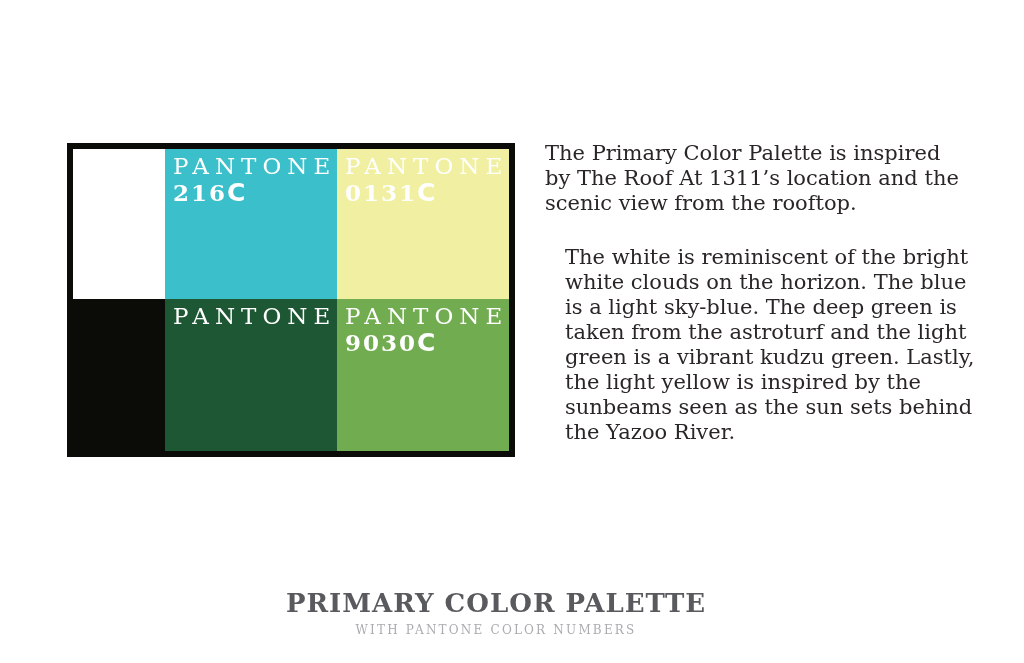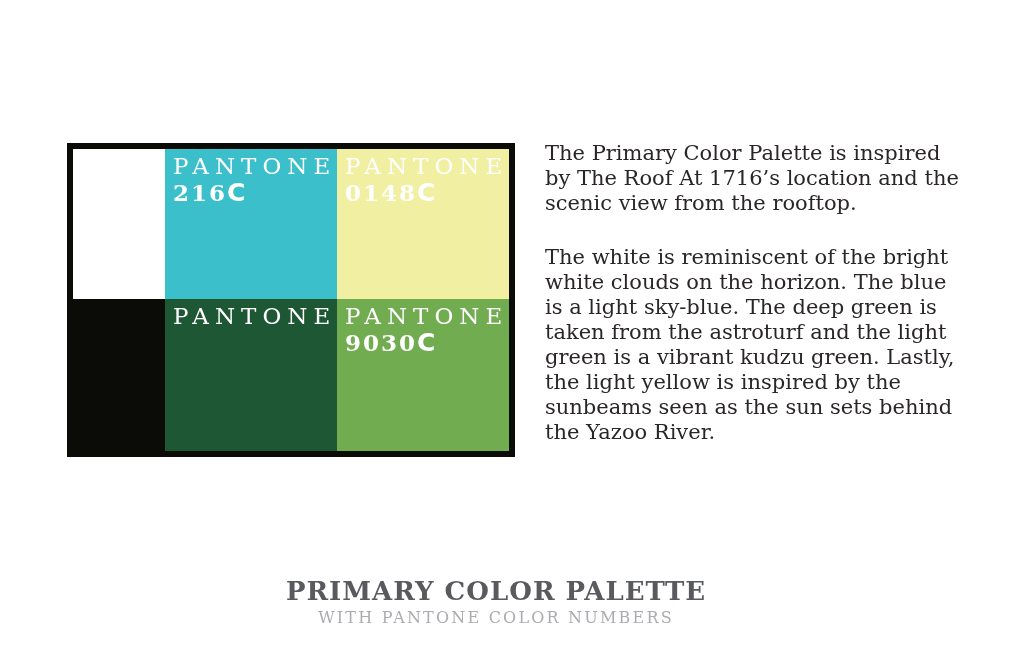--- a/index.html
+++ b/index.html
@@ -70,42 +70,43 @@
     font-family: "DejaVu Serif", serif;
     font-size: 21px;
     line-height: 25px;
   }
   .description p {
     margin: 0;
     white-space: pre-line;
   }
   .description p + p {
     margin-top: 29px;
+    margin-left: 20px;
   }
 
   
   .footer {
     position: absolute;
     left: 0;
-    top: 576px;
+    top: 588px;
     width: 992px;
     text-align: center;
   }
   .footer-title {
     font-family: "DejaVu Serif", serif;
     font-weight: bold;
     font-size: 26px;
     line-height: 30px;
     letter-spacing: 1px;
     color: #595a5e;
   }
   .footer-subtitle {
     margin-top: 2px;
     font-family: "DejaVu Serif", serif;
-    font-size: 16px;
+    font-size: 12px;
     line-height: 20px;
     letter-spacing: 2.2px;
     color: #aaacaf;
   }
 </style>
 </head>
 <body>
 
 <div class="canvas">
 
@@ -116,42 +117,42 @@
     <div class="swatch swatch-cyan" style="background-color: rgb(59, 191, 202);">
       <div class="pantone-label">
         <span class="pantone-brand">PANTONE</span>
         <span class="pantone-code"><span>216</span><span class="pantone-suffix">C</span></span>
       </div>
     </div>
 
     <div class="swatch swatch-yellow" style="background-color: rgb(241, 240, 162);">
       <div class="pantone-label">
         <span class="pantone-brand">PANTONE</span>
-        <span class="pantone-code"><span>0148</span><span class="pantone-suffix">C</span></span>
+        <span class="pantone-code"><span>0131</span><span class="pantone-suffix">C</span></span>
       </div>
     </div>
 
     <div class="swatch swatch-dgreen" style="background-color: rgb(30, 87, 51);">
       <div class="pantone-label">
         <span class="pantone-brand">PANTONE</span>
       </div>
     </div>
 
     <div class="swatch swatch-lgreen" style="background-color: rgb(114, 172, 81);">
       <div class="pantone-label">
         <span class="pantone-brand">PANTONE</span>
         <span class="pantone-code"><span>9030</span><span class="pantone-suffix">C</span></span>
       </div>
     </div>
 
   </div>
 
   <div class="description">
     <p>The Primary Color Palette is inspired
-by The Roof At 1716’s location and the
+by The Roof At 1311’s location and the
 scenic view from the rooftop.</p>
     <p>The white is reminiscent of the bright
 white clouds on the horizon. The blue
 is a light sky-blue. The deep green is
 taken from the astroturf and the light
 green is a vibrant kudzu green. Lastly,
 the light yellow is inspired by the
 sunbeams seen as the sun sets behind
 the Yazoo River.</p>
   </div>

